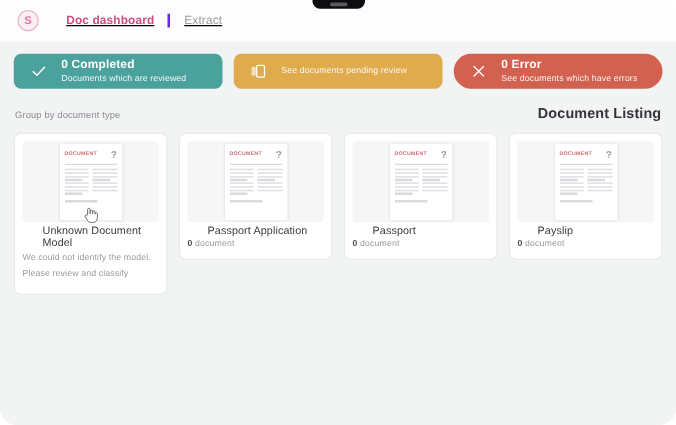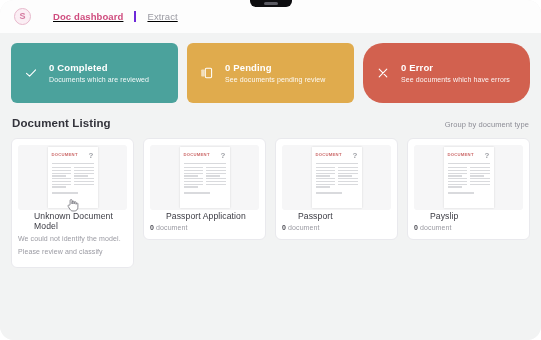--- a/index.html
+++ b/index.html
@@ -102,21 +102,21 @@
     padding: 10px 11px 0 11px;
   }
 
   
   #status-row {
     display: flex;
     gap: 9px;
   }
   .status-card {
     flex: 1;
-    height: 60px;
+    height: 28px;
     border-radius: 6px;
     display: flex;
     align-items: center;
     padding: 0 11px;
     color: #ffffff;
   }
   .status-card.completed { background: #4ba29c; }
   .status-card.pending   { background: #e0ab4d; }
   .status-card.error     { background: #d2614f; border-radius: 20px; }
 
@@ -305,42 +305,41 @@
       </div>
 
       <div class="status-card pending">
         <div class="status-icon">
           <svg width="14" height="14" viewBox="0 0 14 14">
             <rect x="1.2" y="3.4" width="3.4" height="7.2" rx="0.8" fill="#ffffff" opacity="0.62"></rect>
             <rect x="5.3" y="2.3" width="6.3" height="9.4" rx="1.1" fill="none" stroke="#ffffff" stroke-width="1.05"></rect>
           </svg>
         </div>
         <div class="status-text">
-          <div class="status-count">0 Pending</div>
           <div class="status-sub">See documents pending review</div>
         </div>
       </div>
 
       <div class="status-card error">
         <div class="status-icon">
           <svg width="14" height="14" viewBox="0 0 14 14">
             <path d="M3.2 3.2 L10.8 10.8 M10.8 3.2 L3.2 10.8" fill="none" stroke="#ffffff" stroke-width="1.1" stroke-linecap="round"></path>
           </svg>
         </div>
         <div class="status-text">
           <div class="status-count">0 Error</div>
           <div class="status-sub">See documents which have errors</div>
         </div>
       </div>
 
     </div>
 
     <div id="listing-head">
+      <div id="group-by">Group by document type</div>
       <div id="listing-title">Document Listing</div>
-      <div id="group-by">Group by document type</div>
     </div>
 
     <div id="doc-row">
 
       <div class="doc-card unknown">
         <div class="thumb-frame">
           <div class="page">
             <div class="page-head">
               <div class="page-title">DOCUMENT</div>
               <div class="page-q">?</div>

